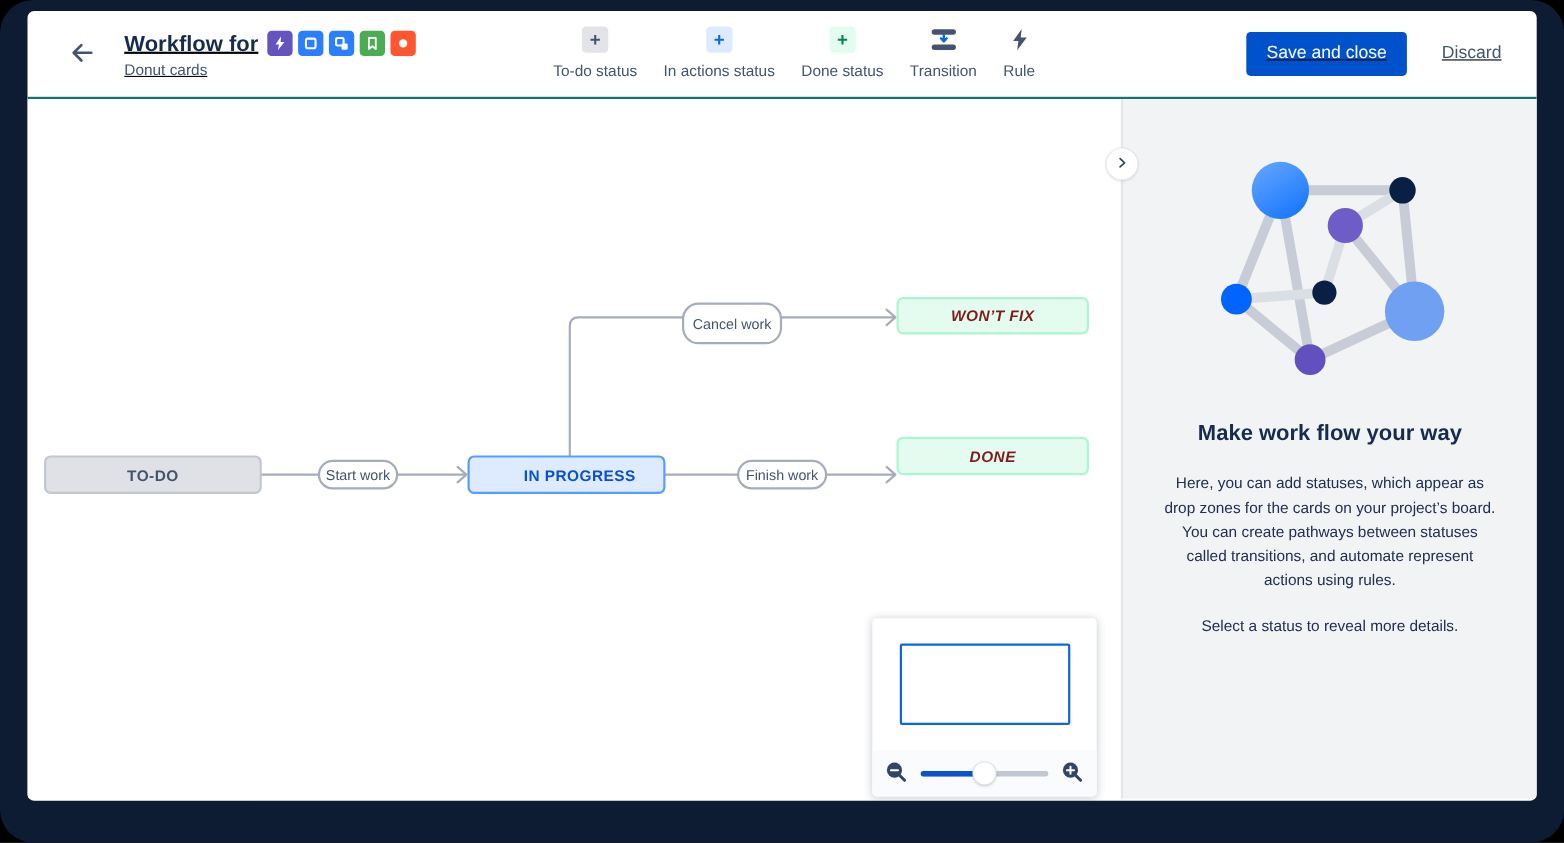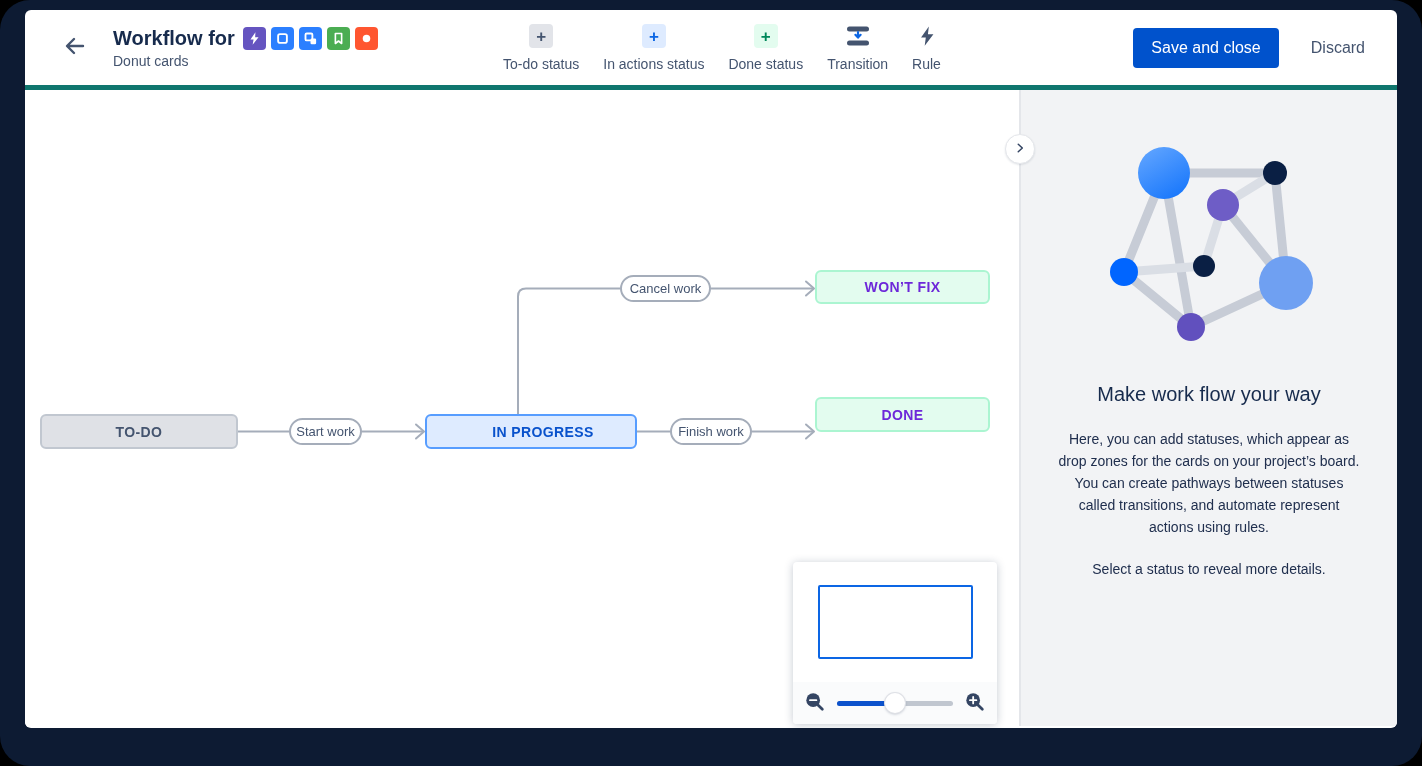--- a/index.html
+++ b/index.html
@@ -2,21 +2,21 @@
 <html><head>
 <meta charset="utf-8">
 <style>
   html,body{margin:0;padding:0;background:#000;}
   *{box-sizing:border-box;}
   .stage{position:relative;width:1422px;height:766px;background:#000;font-family:"Liberation Sans",sans-serif;}
   .frame{position:absolute;inset:0;background:#0d1b33;border-radius:30px;}
   .window{position:absolute;left:25px;top:10px;width:1372px;height:718px;background:#fff;border-radius:6px;overflow:hidden;}
 
   
-  .header{position:relative;height:80px;border-bottom:5px solid #0f766e;display:flex;align-items:center;}
+  .header{position:relative;height:80px;border-bottom:2px solid #0f766e;display:flex;align-items:center;text-decoration:underline;}
   .back-btn{margin-left:36px;width:28px;height:28px;border:none;background:transparent;cursor:pointer;display:flex;align-items:center;justify-content:center;padding:0;}
   .title-block{margin-left:24px;}
   .title-row{display:flex;align-items:center;gap:8px;}
   .page-title{font-size:20px;font-weight:700;color:#172B4D;line-height:1.2;white-space:nowrap;}
   .avatars{display:flex;gap:5px;}
   .avatar{width:23px;height:23px;border-radius:4px;display:flex;align-items:center;justify-content:center;}
   .subtitle{font-size:14px;color:#44546F;margin-top:3px;}
 
   .toolbar{position:absolute;left:478px;top:14px;display:flex;gap:24px;}
   .tool{display:flex;flex-direction:column;align-items:center;background:transparent;border:none;padding:0;cursor:pointer;font-family:inherit;}
@@ -32,38 +32,38 @@
   .discard-btn{background:transparent;border:none;color:#44546F;font-size:16px;cursor:pointer;font-family:inherit;padding:0;}
 
   
   .app-body{display:flex;height:636px;}
   .canvas{position:relative;width:994px;background:#fff;}
   .connectors{position:absolute;inset:0;z-index:1;}
 
   .status{position:absolute;z-index:2;display:flex;align-items:center;justify-content:center;font-size:14px;font-weight:700;letter-spacing:.4px;border-radius:6px;border:2px solid;cursor:pointer;}
   .status.todo{background:#DFE1E6;border-color:#C1C7D0;color:#44546F;}
   .status.inprogress{background:#DEEBFF;border-color:#579DFF;color:#0952CC;}
-  .status.done{background:#E3FCEF;border-color:#ABF5D1;color:#6d28d9;}
+  .status.done{background:#E3FCEF;border-color:#ABF5D1;color:#7f1d1d;font-style:italic;}
 
   .pill{position:absolute;z-index:2;display:flex;align-items:center;justify-content:center;font-size:13px;color:#44546F;background:#fff;border:2px solid #A5ADBA;border-radius:15px;cursor:pointer;white-space:nowrap;}
 
   
   .minimap{position:absolute;left:768px;top:472px;width:204px;height:162px;background:#fff;border-radius:4px;box-shadow:0 1px 8px rgba(23,43,77,.25);z-index:3;}
   .mm-viewport{position:absolute;left:25px;top:23px;width:155px;height:74px;border:2px solid #0C66E4;border-radius:2px;background:#fff;cursor:grab;}
   .mm-controls{position:absolute;left:0;right:0;bottom:0;height:42px;display:flex;align-items:center;padding:0 10px;background:#FAFBFC;border-radius:0 0 4px 4px;}
   .mm-zoom-btn{width:24px;height:24px;border:none;background:transparent;padding:0;cursor:pointer;display:flex;align-items:center;justify-content:center;}
   .mm-track{position:relative;flex:1;height:5px;border-radius:3px;background:#C1C7D0;margin:0 10px;cursor:pointer;}
   .mm-fill{position:absolute;left:0;top:0;bottom:0;width:50%;background:#0C52CC;border-radius:3px;}
   .mm-thumb{position:absolute;left:50%;top:50%;transform:translate(-50%,-50%);width:20px;height:20px;border-radius:50%;background:#fff;box-shadow:0 0 0 1px #DFE1E6,0 1px 3px rgba(23,43,77,.35);cursor:grab;}
 
   
   .sidebar{position:relative;width:378px;background:#F2F3F5;border-left:2px solid #E4E6EA;display:flex;flex-direction:column;align-items:center;}
   .collapse-btn{position:absolute;left:-16px;top:44px;width:30px;height:30px;border-radius:50%;background:#fff;border:1px solid #E4E6EA;box-shadow:0 1px 2px rgba(23,43,77,.12);cursor:pointer;display:flex;align-items:center;justify-content:center;padding:0;z-index:4;}
   .illustration{margin-top:28px;}
-  .sb-heading{margin:30px 0 0;font-size:20px;font-weight:400;color:#172B4D;text-align:left;}
+  .sb-heading{margin:30px 0 0;font-size:20px;font-weight:700;color:#172B4D;text-align:left;}
   .sb-p{margin:22px 0 0;width:302px;font-size:14px;line-height:22px;color:#202F4E;text-align:center;}
   .sb-p.last{margin-top:20px;}
 </style>
 </head>
 <body>
 
 <div class="stage">
   <div class="frame">
     <div class="window">
 
@@ -167,27 +167,27 @@
               <polyline points="781,334.5 789,341.5 781,348.5"></polyline>
 
               <path d="M493 324 V206.5 Q493 198.5 501 198.5 H595"></path>
 
               <path d="M686 198.5 H788"></path>
               <polyline points="781,191.5 789,198.5 781,205.5"></polyline>
             </g>
           </svg>
 
           <div class="status todo" style="left:15px;top:324px;width:198px;height:35px;">TO-DO</div>
-          <div class="status inprogress" style="left:400px;top:324px;width:212px;height:35px;padding-left:24px;">IN PROGRESS</div>
+          <div class="status inprogress" style="left:400px;top:324px;width:180px;height:35px;padding-left:24px;">IN PROGRESS</div>
           <div class="status done" style="left:790px;top:307px;width:175px;height:35px;">DONE</div>
           <div class="status done" style="left:790px;top:180px;width:175px;height:34px;">WON’T FIX</div>
 
           <div class="pill" style="left:264px;top:328px;width:73px;height:27px;">Start work</div>
           <div class="pill" style="left:645px;top:328px;width:82px;height:27px;">Finish work</div>
-          <div class="pill" style="left:595px;top:185px;width:91px;height:27px;">Cancel work</div>
+          <div class="pill" style="left:595px;top:185px;width:91px;height:38px;">Cancel work</div>
 
           <div class="minimap">
             <div class="mm-viewport"></div>
             <div class="mm-controls">
               <button class="mm-zoom-btn">
                 <span>
                   <svg width="22" height="22" viewBox="0 0 24 24">
                     <circle cx="10" cy="10" r="7.5" fill="#344563"></circle>
                     <path d="M6.5 10h7" stroke="#fff" stroke-width="2" stroke-linecap="round"></path>
                     <path d="M15.5 15.5 20 20" stroke="#344563" stroke-width="3" stroke-linecap="round"></path>

